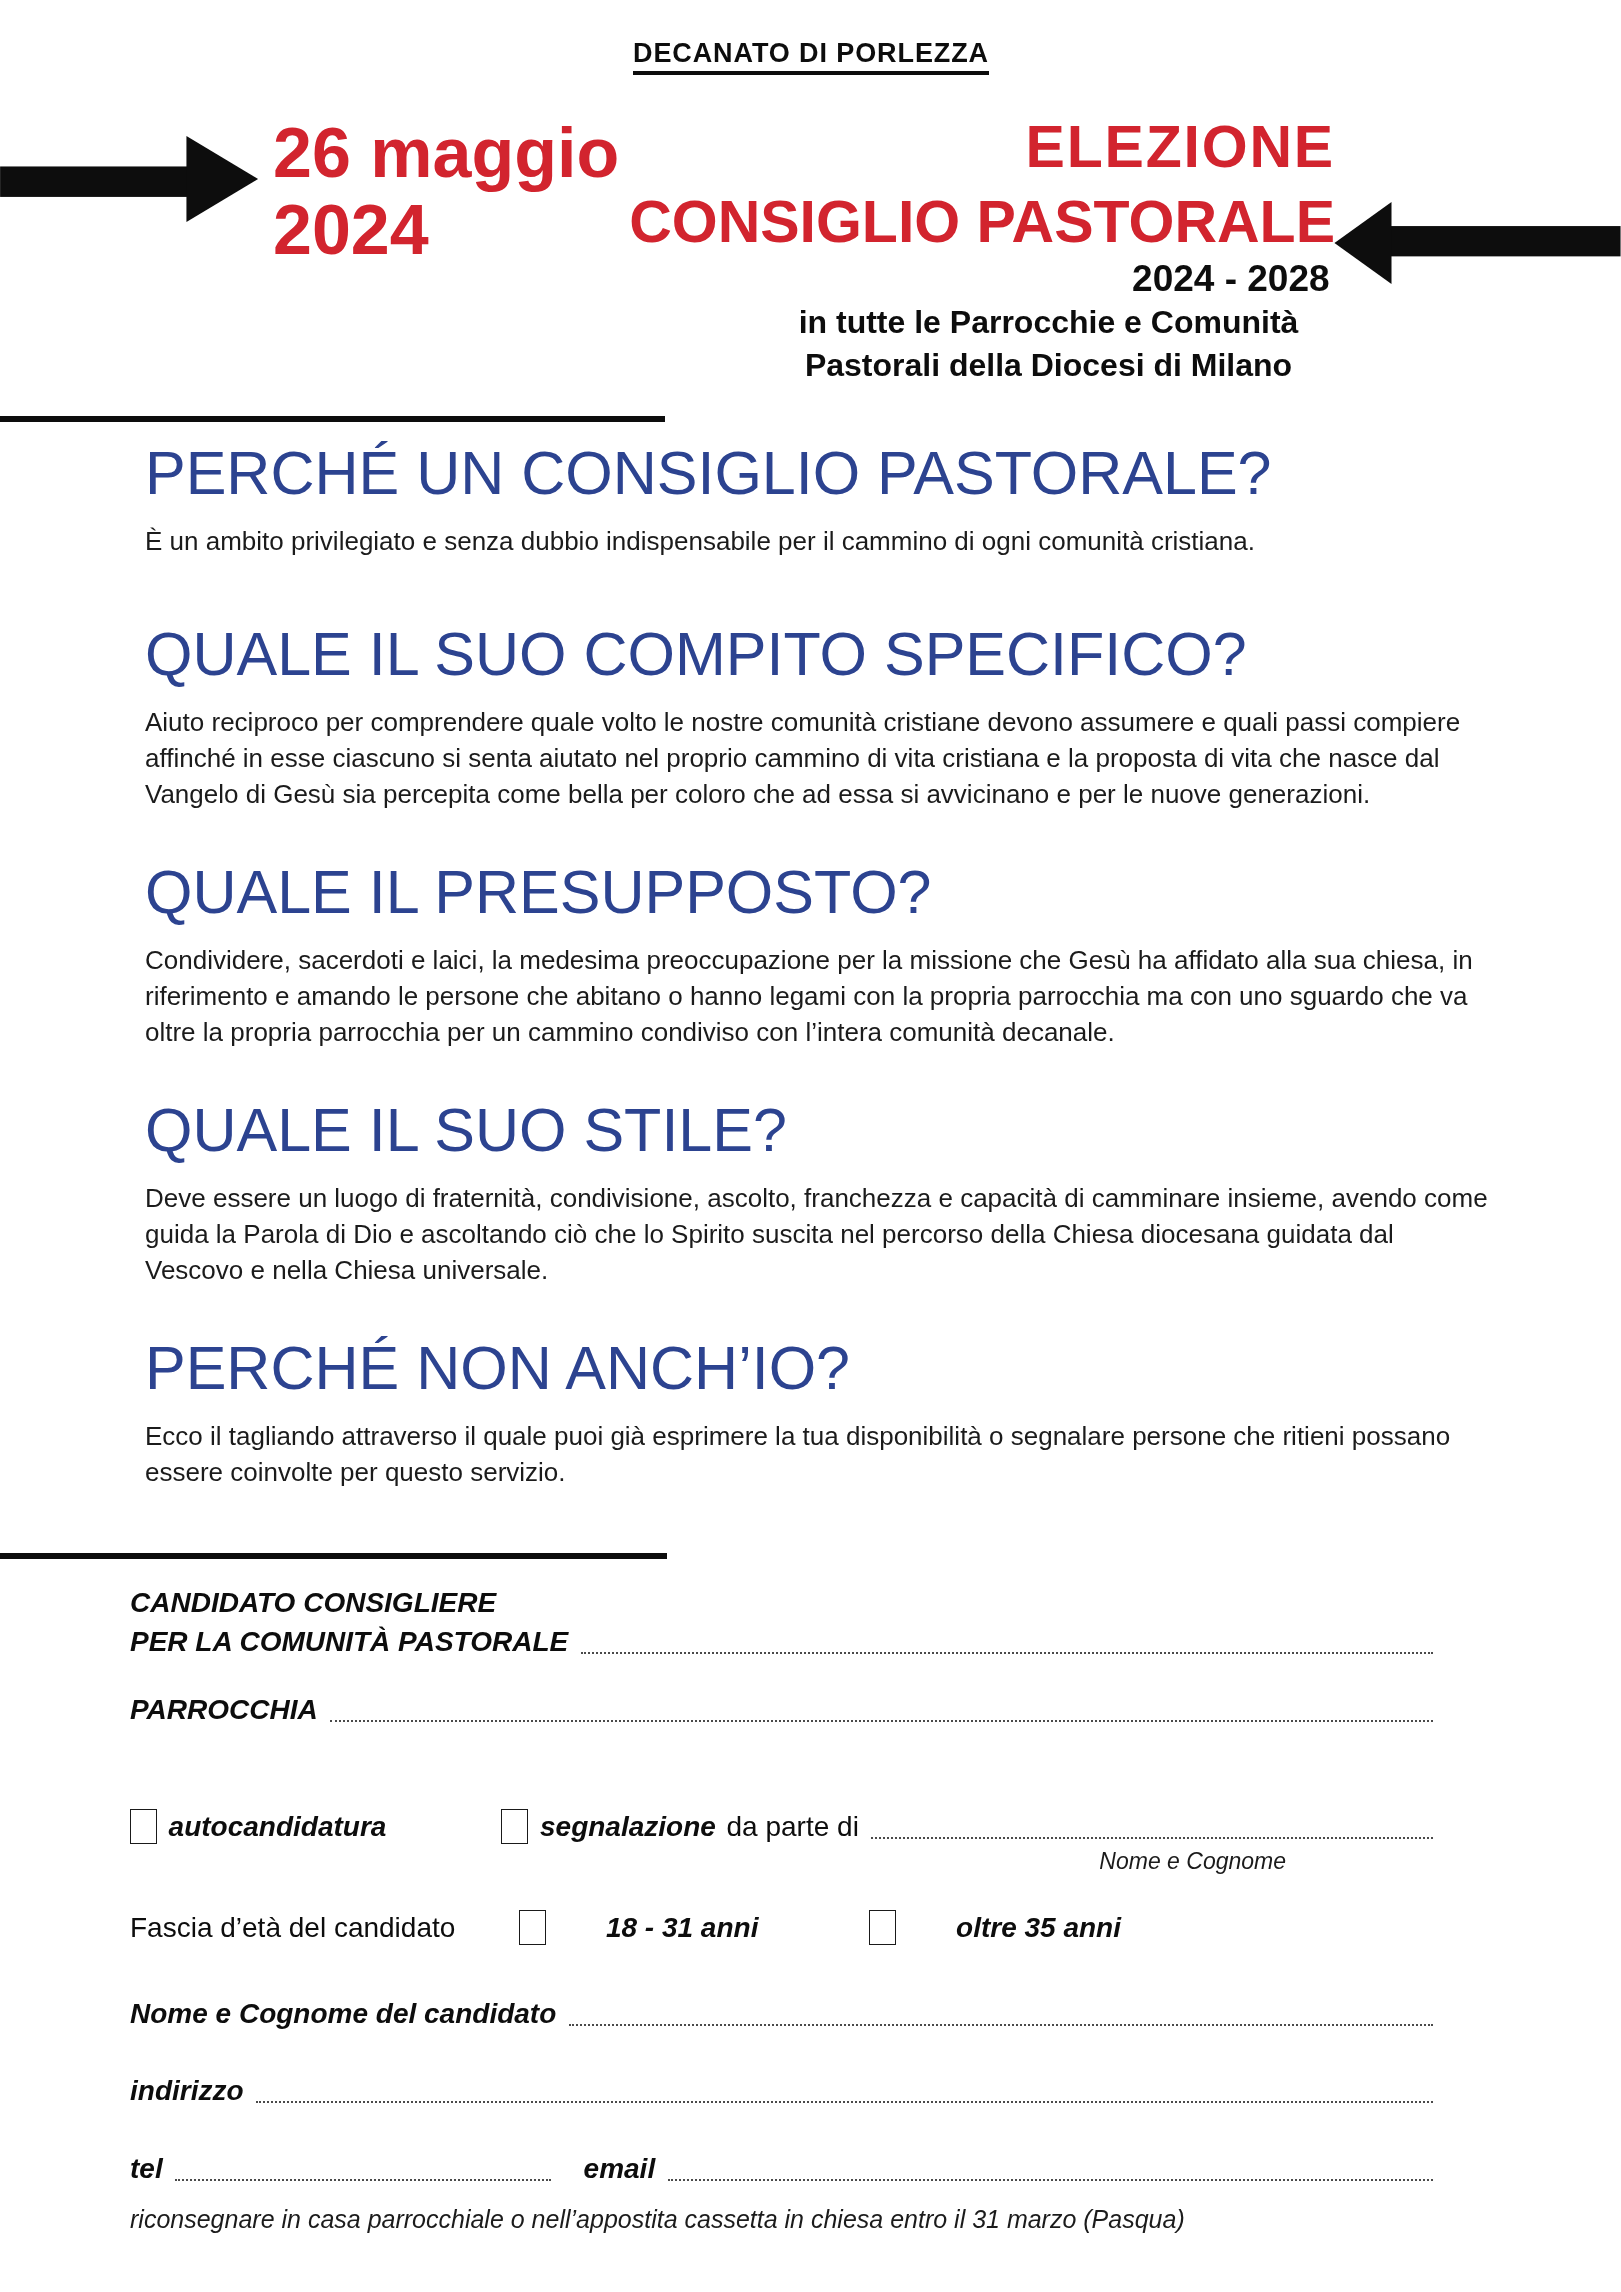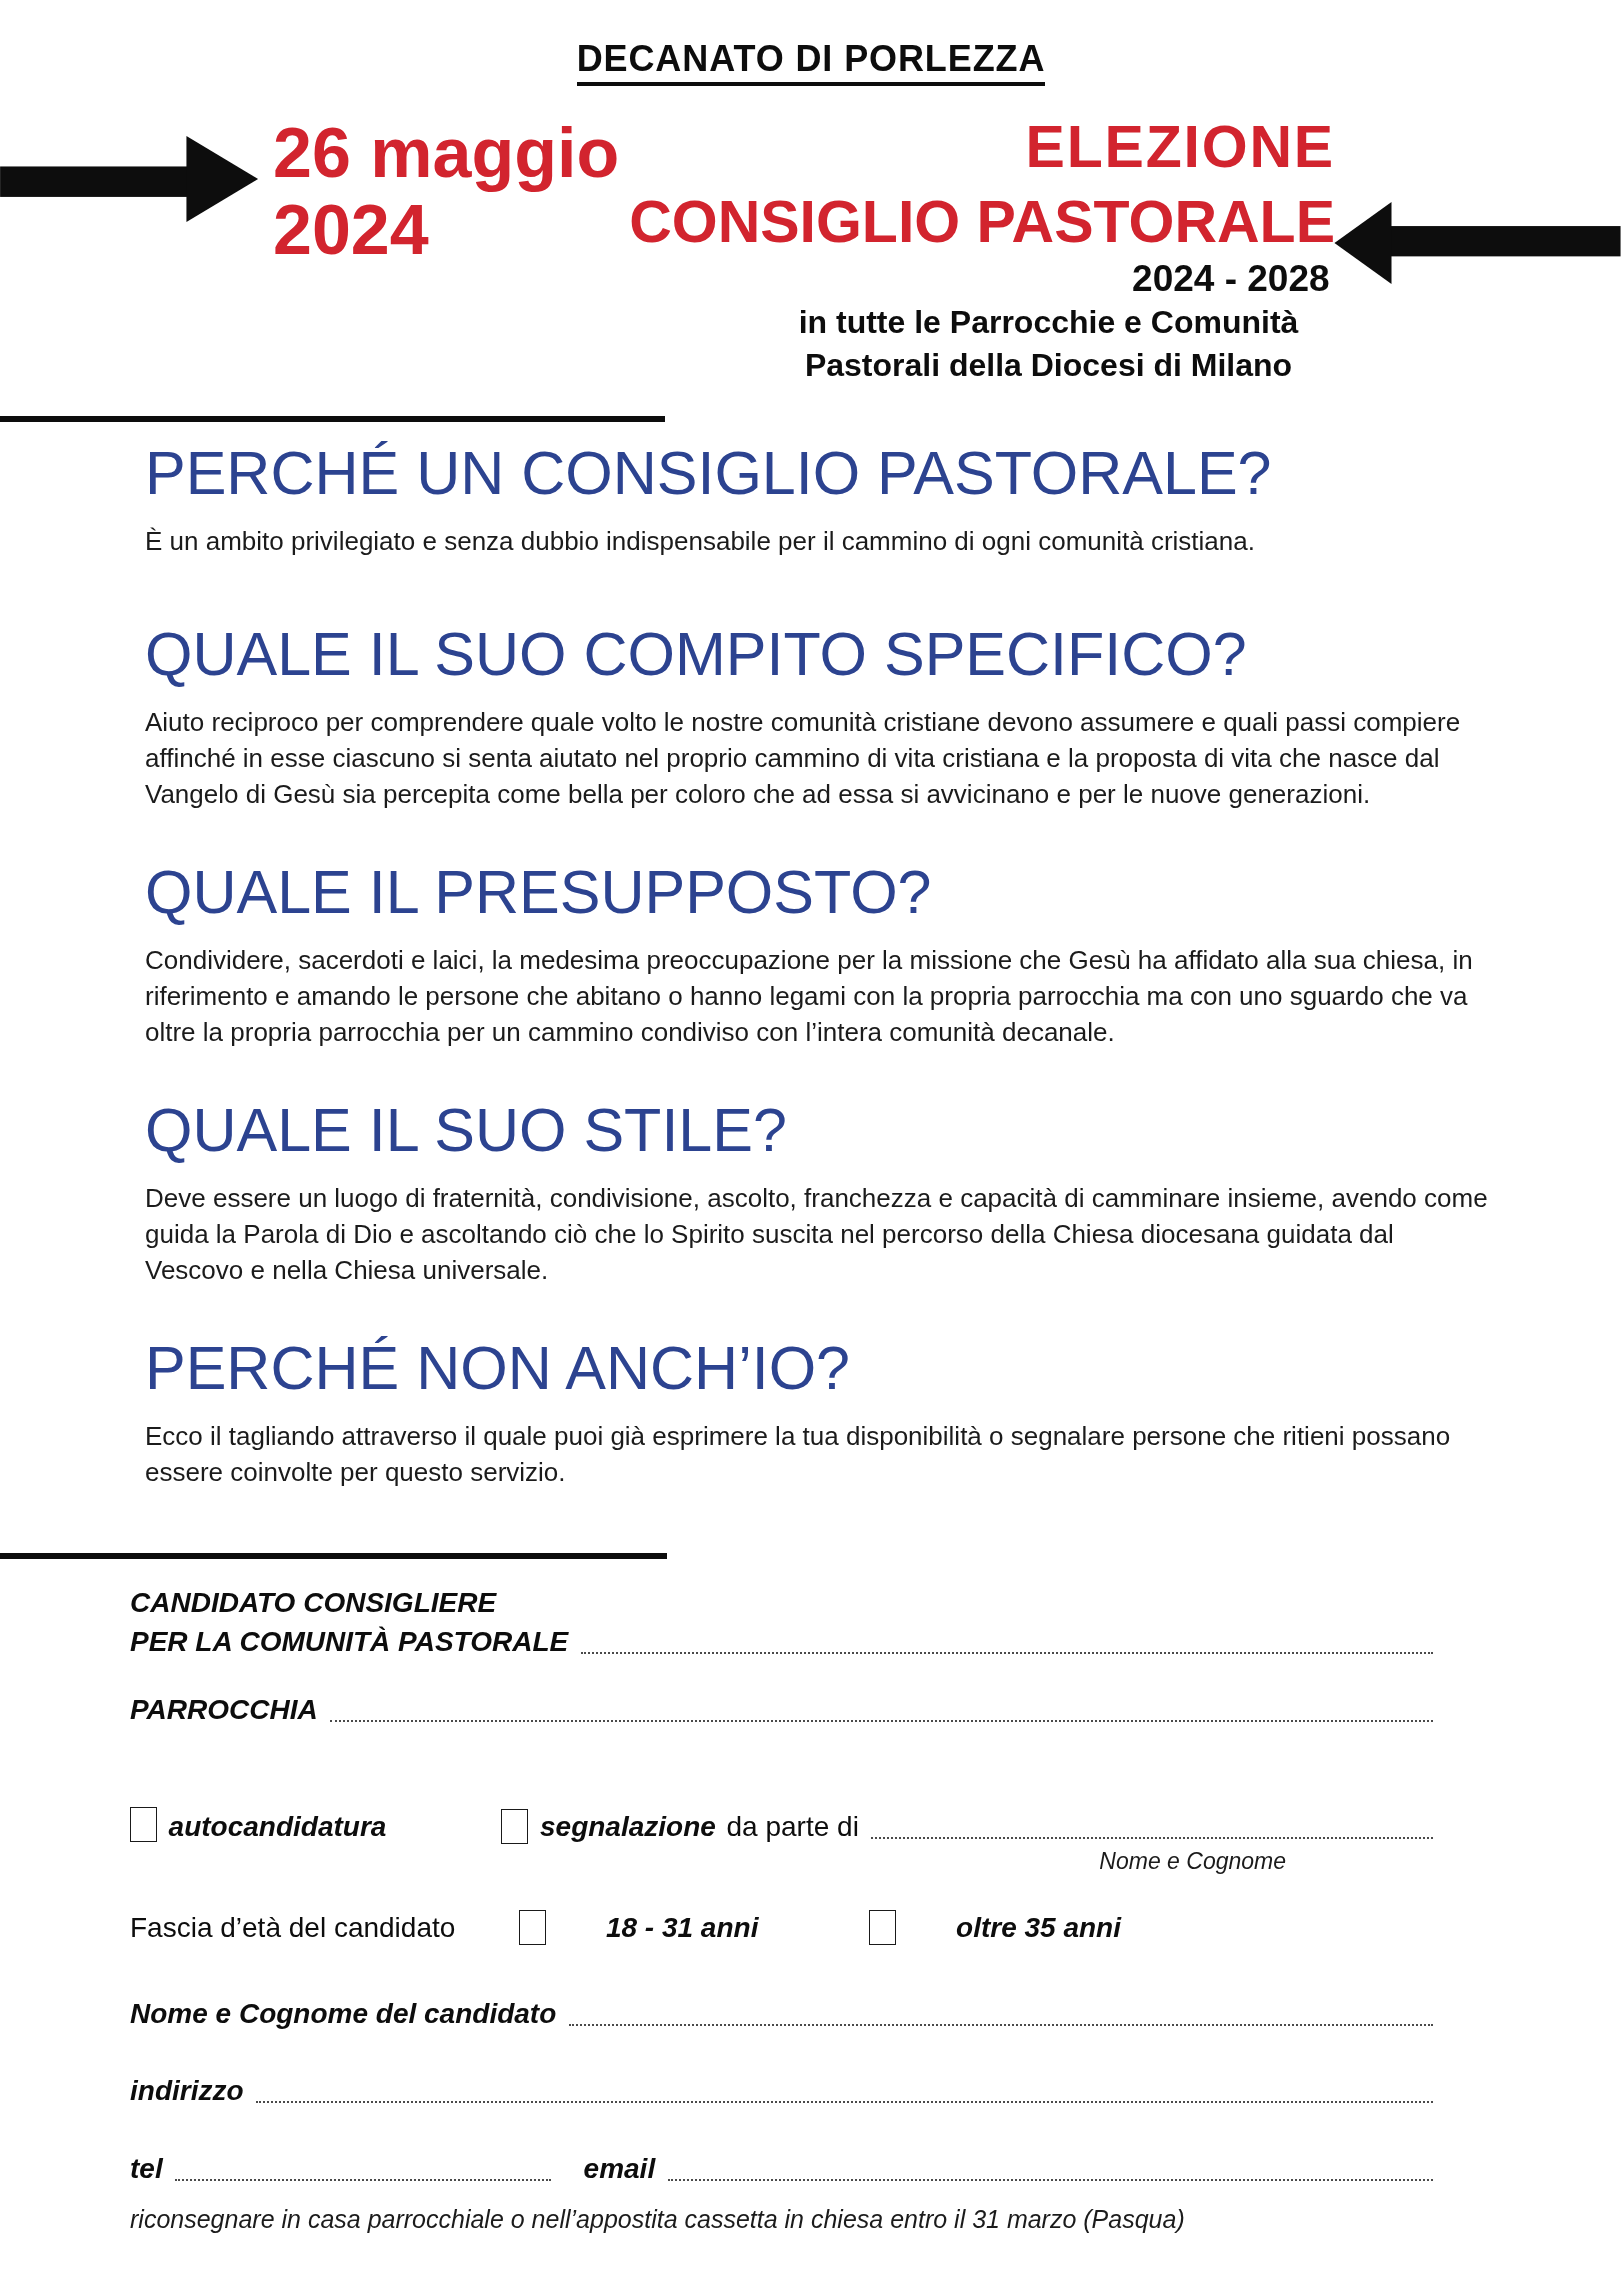--- a/index.html
+++ b/index.html
@@ -9,21 +9,21 @@
     background:#ffffff;
     font-family:"Liberation Sans",sans-serif;
     color:#1b1b1b;
     overflow:hidden;
     margin:0 auto;
   }
   
   .org-title{
     position:absolute;top:38px;left:0;width:100%;
     text-align:center;
-    font-size:36px;font-weight:bold;letter-spacing:0.9px;
+    font-size:27px;font-weight:bold;letter-spacing:0.9px;
     color:#0d0d0d;
   }
   .org-title span{
     border-bottom:4.5px solid #0d0d0d;
     padding-bottom:2.7px;
   }
   .arrow-svg{position:absolute;}
   .arrow-left-pos{left:0;top:136px;}
   .arrow-right-pos{left:1334px;top:202px;}
   .date-block{
@@ -83,21 +83,21 @@
     display:inline-block;
     width:25px;height:33px;
     border:1.8px solid #1a1a1a;
     background:#fff;
     margin:0 11.6px 1.8px 0;
     vertical-align:-5.4px;
   }
   .row-candidato{margin-bottom:0px;}
   .row-comunita{margin-bottom:29px;}
   .row-parrocchia{margin-bottom:78px;}
-  .cb-group{display:flex;}
+  .cb-group{display:flex;align-items:flex-end;}
   .group-gap{margin-right:115px;}
   .hint-row{
     text-align:right;padding-right:152px;
     font-style:italic;font-size:23px;line-height:30px;
     margin-bottom:32px;color:#1b1b1b;
   }
   .row-age{margin-bottom:47px;gap:48px;}
   .age-gap1{margin-left:16px;}
   .age-gap2{margin-left:63px;}
   .row-name{margin-bottom:38px;}

